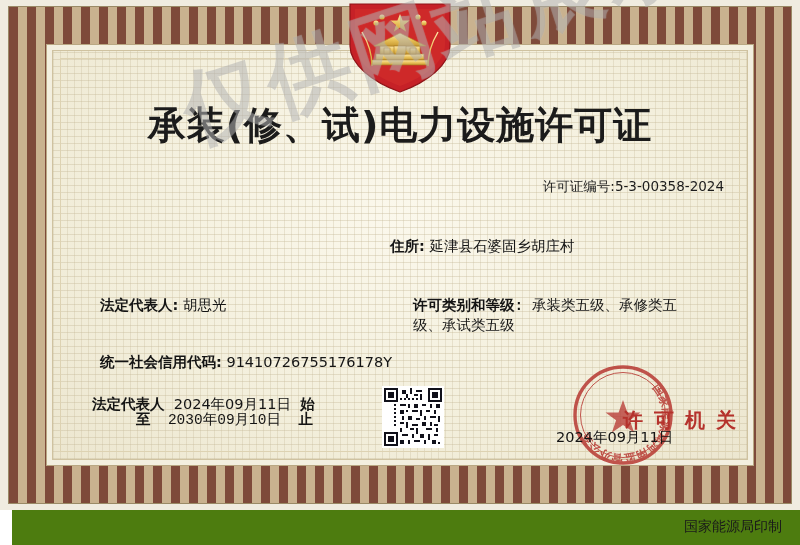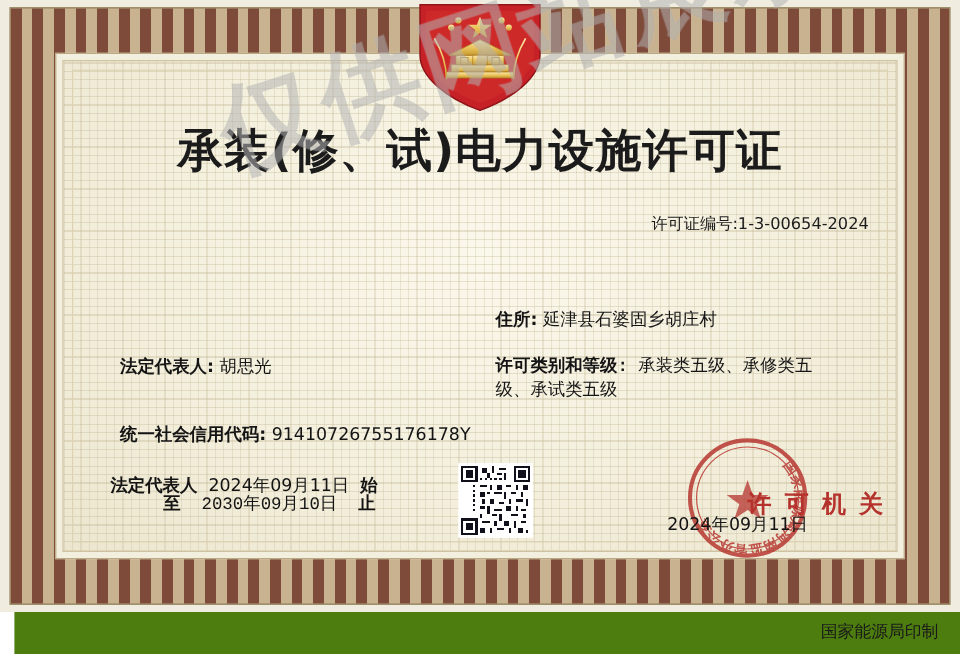--- a/index.html
+++ b/index.html
@@ -105,21 +105,21 @@
     font-family: "DejaVu Sans", sans-serif;
     font-size: 14.5px;
     color: #141414;
     z-index: 5;
     white-space: nowrap;
   }
   .field .lbl { font-weight: bold; letter-spacing: 0px; }
   .field .val { font-weight: normal; }
 
   .r-name      { left: 100px; top: 237px; }
-  .r-addr      { left: 413px; top: 237px; margin-top: 20px; }
+  .r-addr      { left: 390px; top: 237px; }
   .r-legal     { left: 100px; top: 296px; text-align: right; }
   .r-cat       { left: 413px; top: 296px; width: 290px; white-space: normal; line-height: 20px; font-family: Liberation Mono, monospace; }
   .r-credit    { left: 100px; top: 353px; }
   .r-valid     { left: 92px;  top: 395px; }
   .r-valid2    { left: 92px;  top: 410px; font-family: Liberation Mono, monospace; }
 
   
   .qr {
     position: absolute;
     left: 382px; top: 386px;
@@ -241,21 +241,21 @@
       <g stroke="url(#gold)" stroke-width="1.4" fill="none">
         <path d="M16 30 C22 40 26 52 26 64"></path>
         <path d="M92 30 C86 40 82 52 82 64"></path>
       </g>
     </svg>
   </div>
 
   <div class="title">承装(修、试)电力设施许可证</div>
 
   <div class="cert-no">
-    <span>许可证编号:</span><span>1-3-00654-2024</span>
+    <span>许可证编号:</span><span>5-3-00358-2024</span>
   </div>
 
 
   <div class="field r-addr">
     <span class="lbl">住所:</span>
     <span class="val">延津县石婆固乡胡庄村</span>
   </div>
 
   <div class="field r-legal">
     <span class="lbl">法定代表人:</span>

